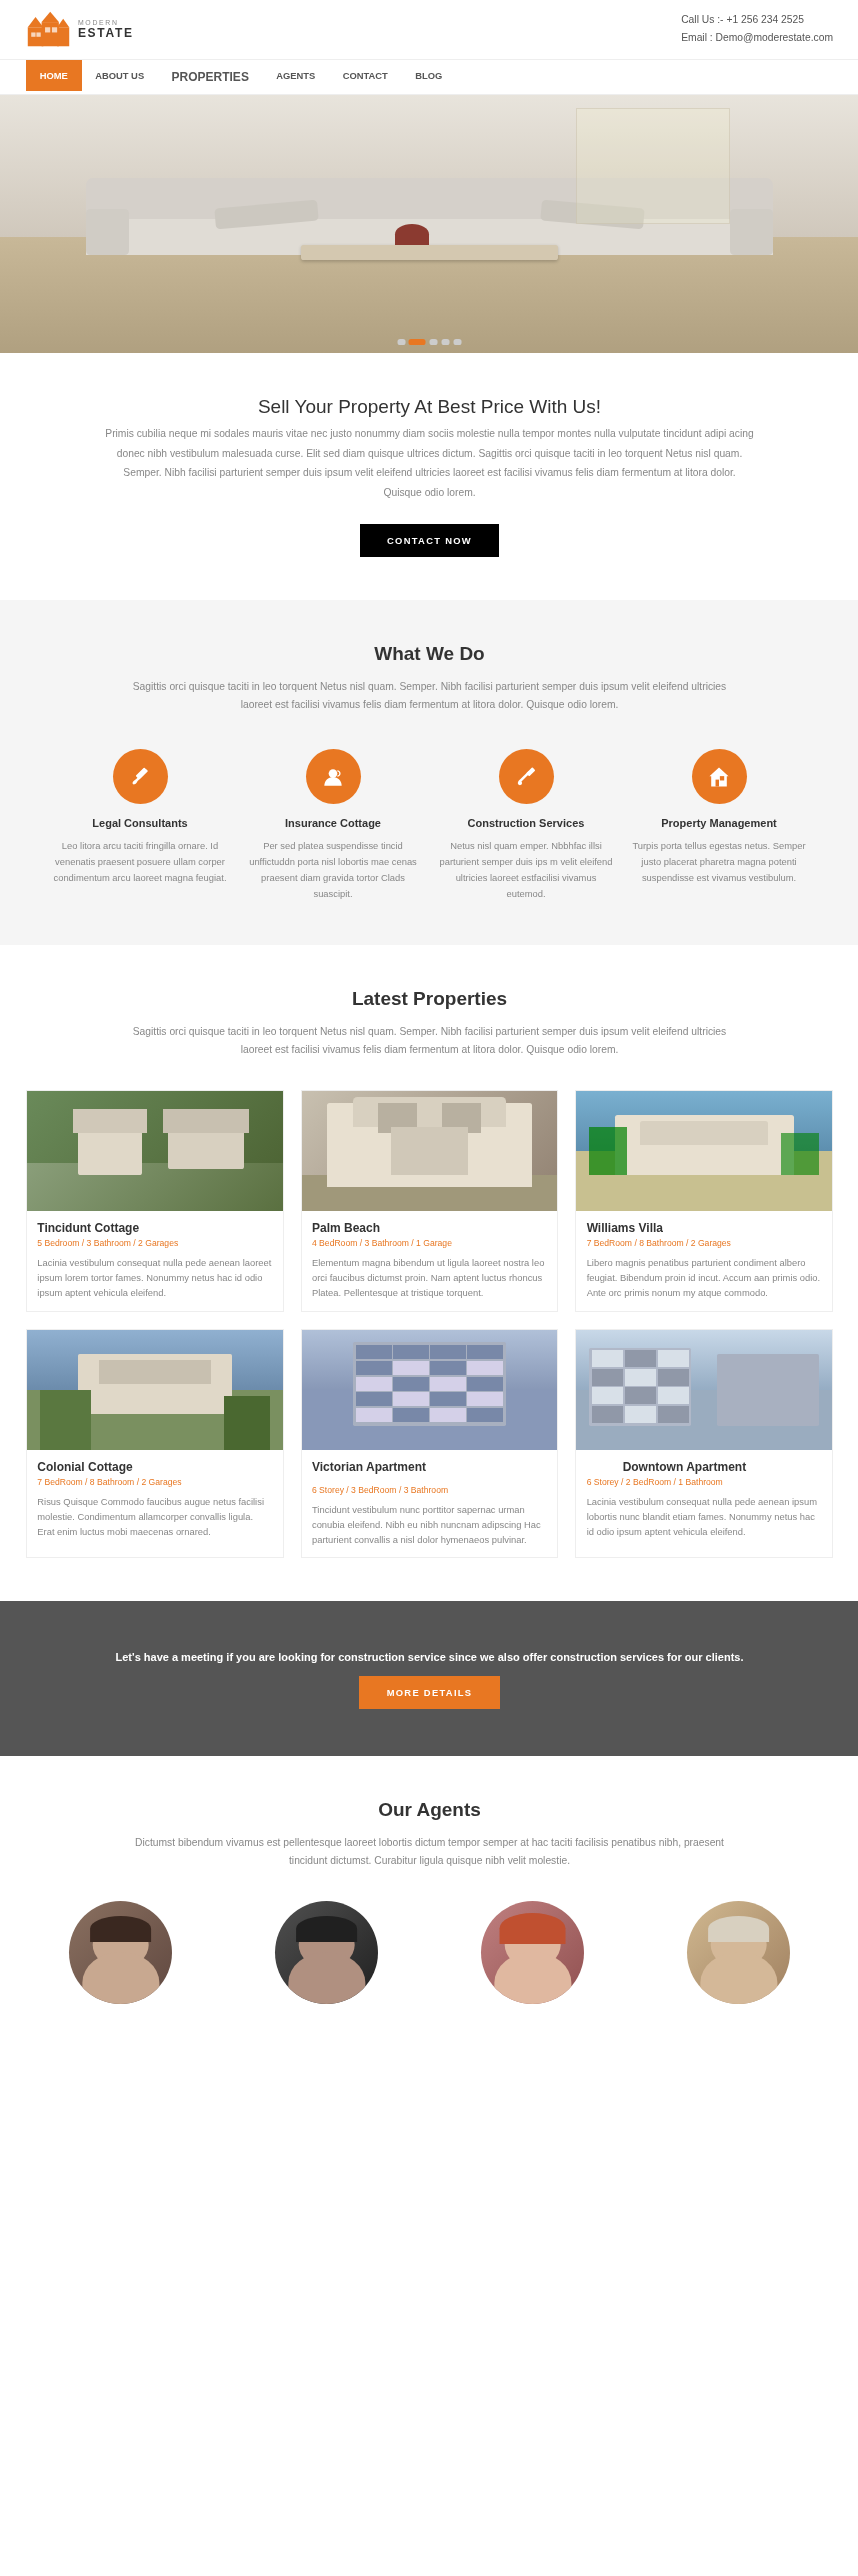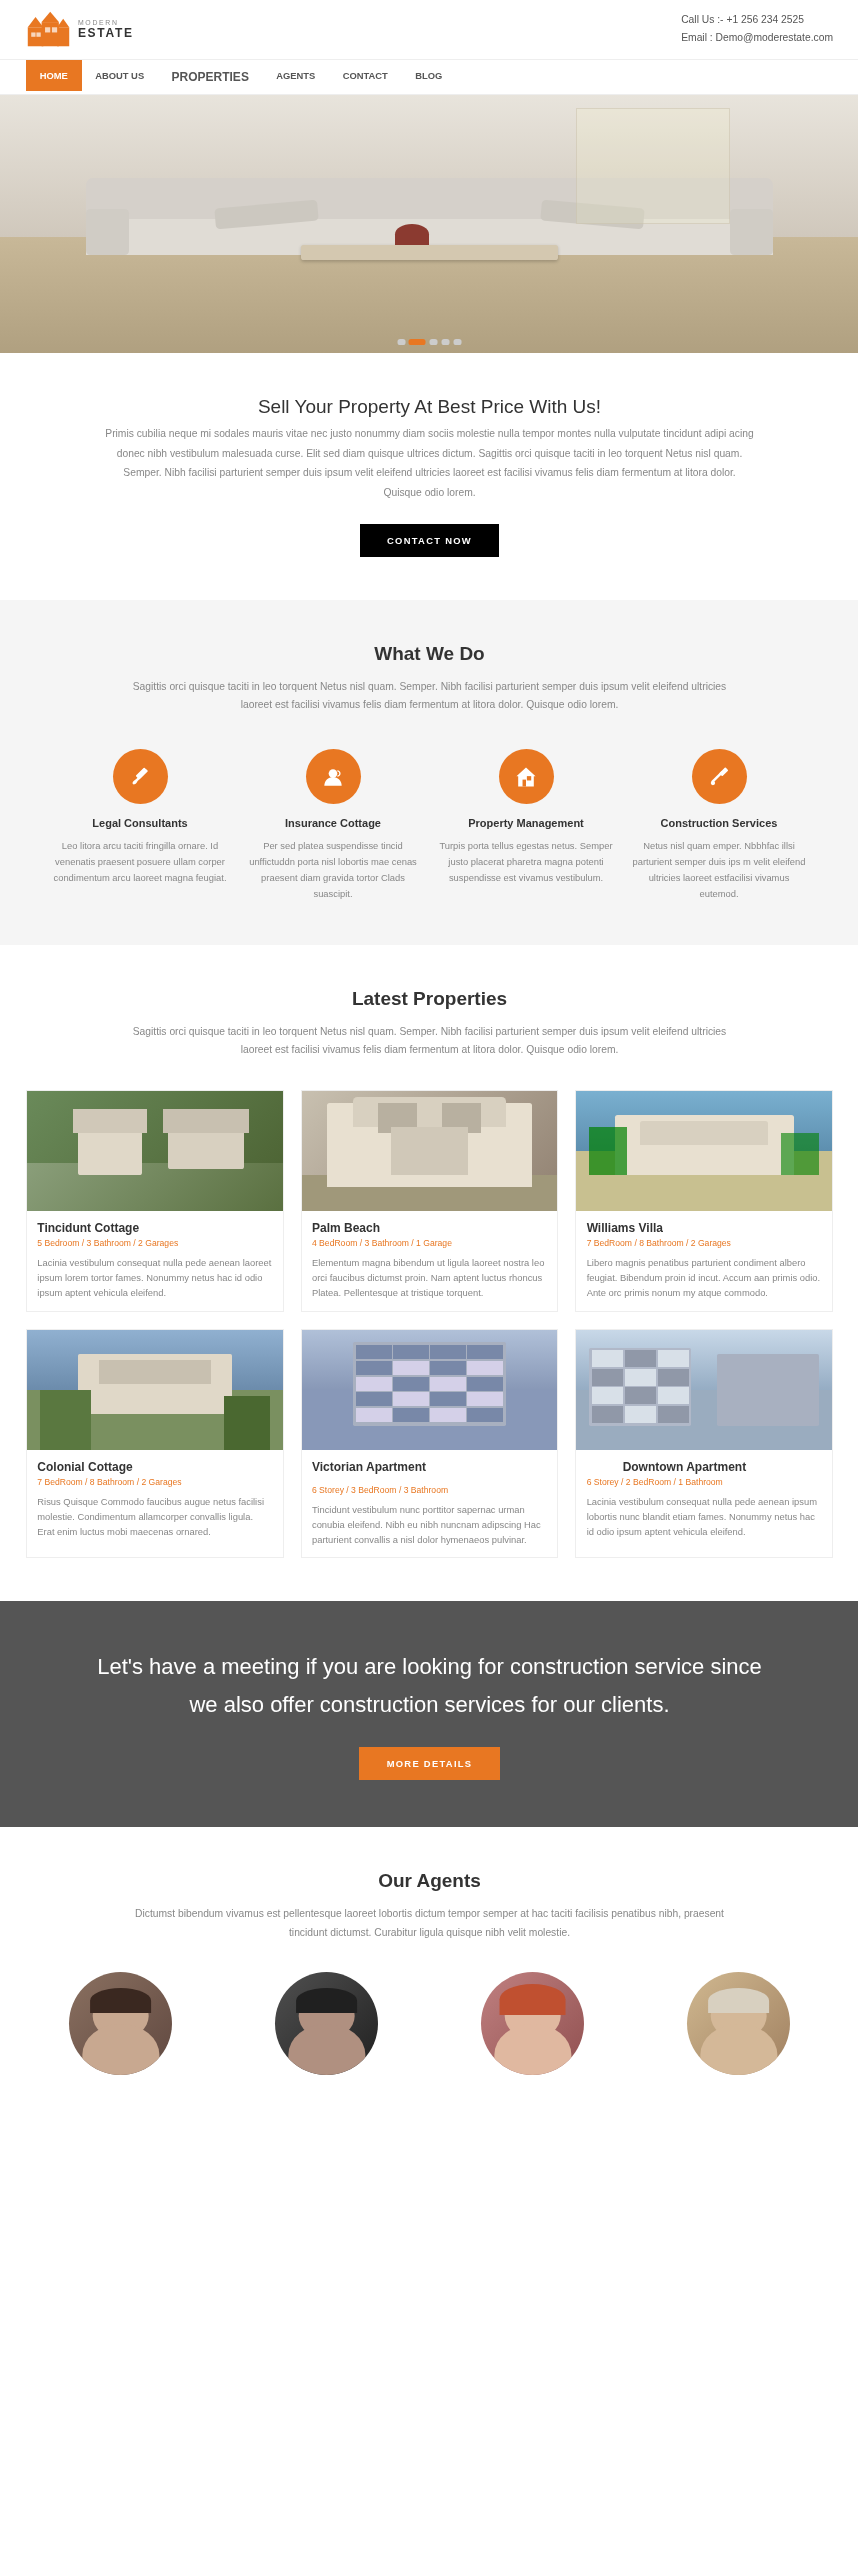--- a/index.html
+++ b/index.html
@@ -132,39 +132,39 @@
           <path d="M20 8c1.5 0 3 1.5 3 3s-1.5 3-3 3" stroke="white" stroke-width="1.5" fill="none"></path>
         </svg>
       </div>
       <h3 style="font-size:11px;font-weight:bold;color:#333;margin-bottom:8.6px;">Insurance Cottage</h3>
       <p style="font-size:9.4px;color:#888;line-height:1.7;">Per sed platea suspendisse tincid unffictuddn porta nisl lobortis mae cenas praesent diam gravida tortor Clads suascipit.</p>
     </div>
 
     <div style="flex:1;text-align:center;">
       <div style="width:55px;height:55px;background:#e87722;border-radius:50%;display:flex;align-items:center;justify-content:center;margin:0 auto 13px;">
         <svg width="26" height="26" viewBox="0 0 30 30" fill="white">
+          <path d="M8 22l12-12-2-2L6 20z" fill="white"></path>
+          <rect x="18" y="4" width="5" height="10" rx="1" transform="rotate(45 20.5 9)" fill="white"></rect>
+          <circle cx="8" cy="22" r="2.5" fill="white"></circle>
+        </svg>
+      </div>
+      <h3 style="font-size:11px;font-weight:bold;color:#333;margin-bottom:8.6px;">Construction Services</h3>
+      <p style="font-size:9.4px;color:#888;line-height:1.7;">Netus nisl quam emper. Nbbhfac illsi parturient semper duis ips m velit eleifend ultricies laoreet estfacilisi vivamus eutemod.</p>
+    </div>
+
+    <div style="flex:1;text-align:center;">
+      <div style="width:55px;height:55px;background:#e87722;border-radius:50%;display:flex;align-items:center;justify-content:center;margin:0 auto 13px;">
+        <svg width="26" height="26" viewBox="0 0 30 30" fill="white">
           <polygon points="15,4 4,14 6,14 6,26 24,26 24,14 26,14" fill="white"></polygon>
           <rect x="11" y="18" width="4" height="8" fill="#e87722"></rect>
           <rect x="16" y="14" width="5" height="5" fill="#e87722"></rect>
         </svg>
       </div>
       <h3 style="font-size:11px;font-weight:bold;color:#333;margin-bottom:8.6px;">Property Management</h3>
       <p style="font-size:9.4px;color:#888;line-height:1.7;">Turpis porta tellus egestas netus. Semper justo placerat pharetra magna potenti suspendisse est vivamus vestibulum.</p>
-    </div>
-
-    <div style="flex:1;text-align:center;">
-      <div style="width:55px;height:55px;background:#e87722;border-radius:50%;display:flex;align-items:center;justify-content:center;margin:0 auto 13px;">
-        <svg width="26" height="26" viewBox="0 0 30 30" fill="white">
-          <path d="M8 22l12-12-2-2L6 20z" fill="white"></path>
-          <rect x="18" y="4" width="5" height="10" rx="1" transform="rotate(45 20.5 9)" fill="white"></rect>
-          <circle cx="8" cy="22" r="2.5" fill="white"></circle>
-        </svg>
-      </div>
-      <h3 style="font-size:11px;font-weight:bold;color:#333;margin-bottom:8.6px;">Construction Services</h3>
-      <p style="font-size:9.4px;color:#888;line-height:1.7;">Netus nisl quam emper. Nbbhfac illsi parturient semper duis ips m velit eleifend ultricies laoreet estfacilisi vivamus eutemod.</p>
     </div>
 
   </div>
 </section>
 
 <section style="padding:43px 26px;background:#fff;text-align:center;">
   <h2 style="font-size:19px;font-weight:bold;color:#333;margin-bottom:13px;">Latest Properties</h2>
   <p style="font-size:10.3px;color:#888;line-height:1.8;margin-bottom:30px;max-width:601px;margin-left:auto;margin-right:auto;">Sagittis orci quisque taciti in leo torquent Netus nisl quam. Semper. Nibh facilisi parturient semper duis ipsum velit eleifend ultricies laoreet est facilisi vivamus felis diam fermentum at litora dolor. Quisque odio lorem.</p>
 
   <div style="display:grid;grid-template-columns:repeat(3,1fr);gap:17px;text-align:left;">
@@ -294,21 +294,21 @@
         <h3 style="font-size:12px;font-weight:bold;color:#333;margin-bottom:3.4px;padding-left:36px;">Downtown Apartment</h3>
         <div style="font-size:8.6px;color:#e87722;margin-bottom:6.9px;">6 Storey / 2 BedRoom / 1 Bathroom</div>
         <p style="font-size:9.4px;color:#888;line-height:1.6;">Lacinia vestibulum consequat nulla pede aenean ipsum lobortis nunc blandit etiam fames. Nonummy netus hac id odio ipsum aptent vehicula eleifend.</p>
       </div>
     </div>
 
   </div>
 </section>
 
 <section style="background:#555;padding:47px 86px;text-align:center;">
-  <p style="font-size:22px;color:#fff;line-height:1.7;margin-bottom:24px;font-weight:400;">Let's have a meeting if you are looking for  construction service since we also offer construction services for our clients.</p>
+  <p style="font-size:11px;color:#fff;line-height:1.7;margin-bottom:9px;font-weight:700;">Let's have a meeting if you are looking for  construction service since we also offer construction services for our clients.</p>
   <button style="background:#e87722;color:#fff;border:none;padding:11px 27.5px;font-size:9.4px;font-weight:bold;letter-spacing:1.3px;text-transform:uppercase;cursor:pointer;">MORE DETAILS</button>
 </section>
 
 <section style="padding:43px 26px;background:#fff;text-align:center;">
   <h2 style="font-size:19px;font-weight:bold;color:#333;margin-bottom:13px;">Our Agents</h2>
   <p style="font-size:10.3px;color:#888;line-height:1.8;margin-bottom:30px;max-width:601px;margin-left:auto;margin-right:auto;">Dictumst bibendum vivamus est pellentesque laoreet lobortis dictum tempor semper at hac taciti facilisis penatibus nibh, praesent tincidunt dictumst. Curabitur ligula quisque nibh velit molestie.</p>
 
   <div style="display:grid;grid-template-columns:repeat(4,1fr);gap:17px;">
 
     <div style="text-align:center;cursor:pointer;">

